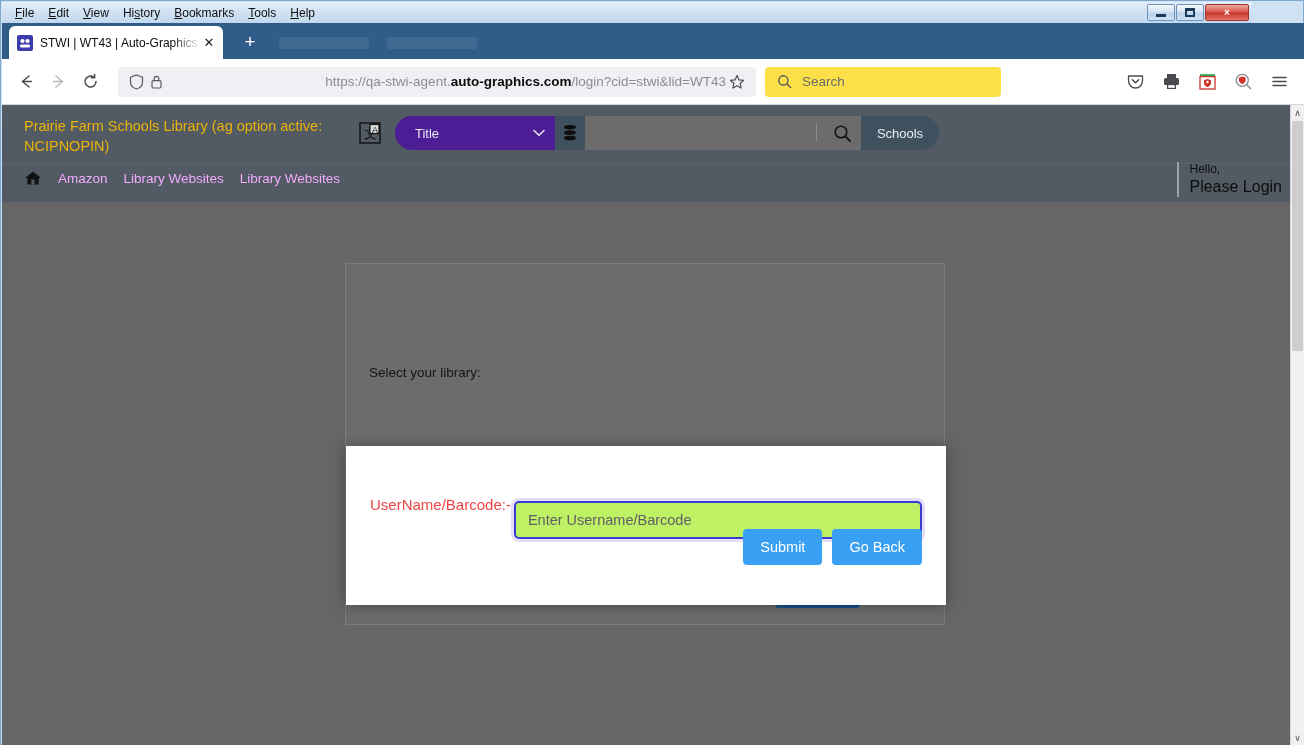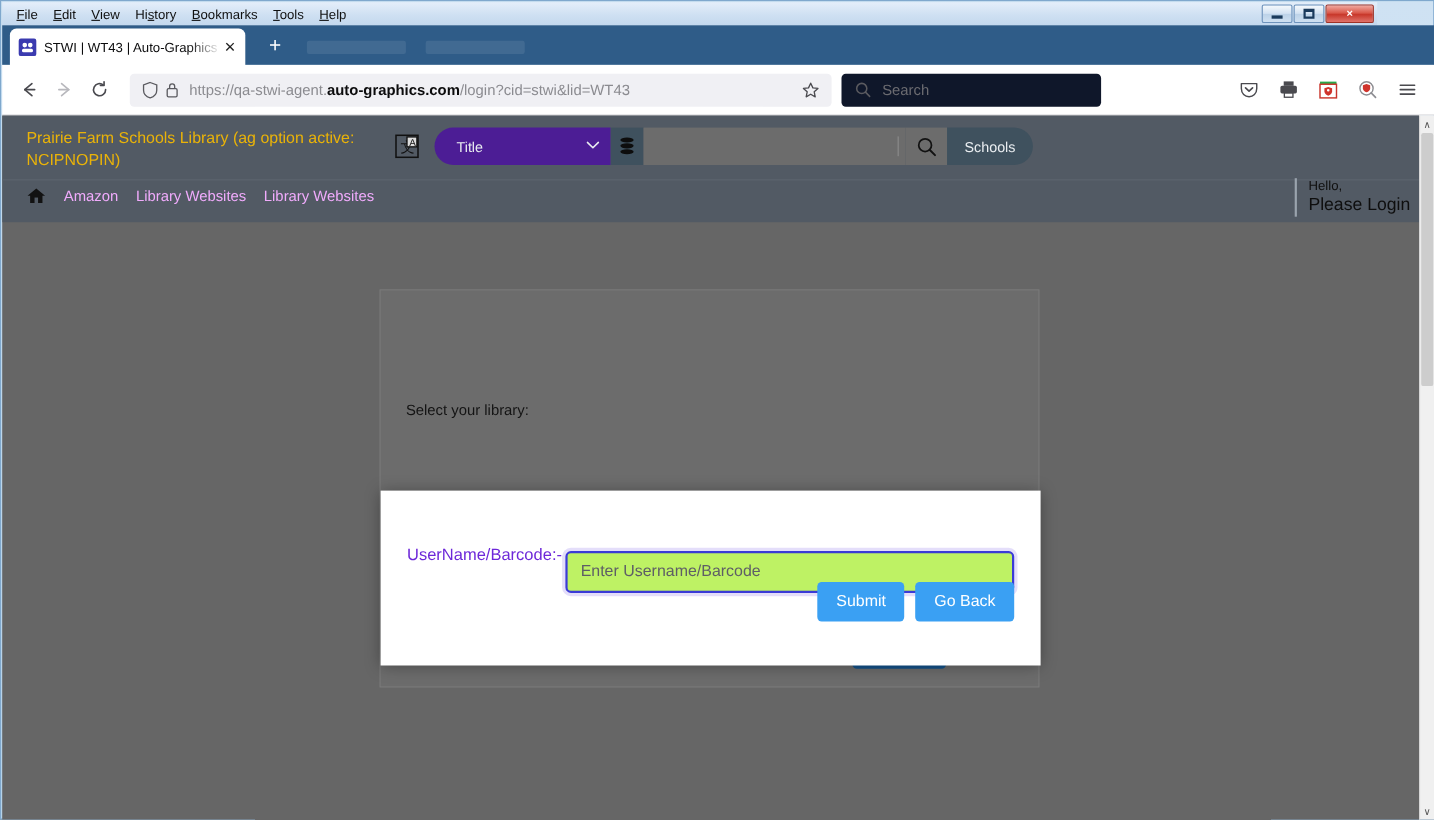--- a/index.html
+++ b/index.html
@@ -121,31 +121,32 @@
     display: flex; align-items: center; justify-content: center;
     cursor: pointer; color: #4a4a4f; border-radius: 4px;
     flex: 0 0 32px;
   }
   .nav-btn.disabled { color: #b8b8bd; }
   #urlbar {
     flex: 0 0 638px; height: 30px; margin-left: 12px;
     background: #f0f0f4; border-radius: 4px;
     display: flex; align-items: center;
     padding: 0 8px;
+    text-align: right;
   }
   .url-icon { width: 20px; display:flex; align-items:center; justify-content:center; color:#5a5a5f; flex:0 0 20px; }
   #urltext {
     flex: 1 1 auto; font-size: 13.5px; color: #8b8b90;
     margin-left: 6px; white-space: nowrap; overflow: hidden;
   }
   #urltext .dom { color: #0c0c0d; font-weight: 600; }
   #bookmark-star { flex: 0 0 22px; display:flex; align-items:center; justify-content:center; color:#4a4a4f; cursor:pointer; }
   #searchbar {
     flex: 0 0 236px; height: 30px; margin-left: 9px;
-    background: #0f172a; border-radius: 4px;
+    background: #fde047; border-radius: 4px;
     display: flex; align-items: center; padding: 0 9px;
   }
   #searchbar .ph { font-size: 13.5px; color: #6b6b70; margin-left: 8px; }
   #toolbar-icons { margin-left: auto; display: flex; align-items: center; gap: 14px; padding-right: 6px; }
   .tb-icon { width: 22px; height: 22px; display:flex; align-items:center; justify-content:center; cursor:pointer; color:#4a4a4f; }
 
   
   #page {
     position: absolute; left: 1px; top: 104px;
     width: 1288px; height: 640px;
@@ -279,21 +280,21 @@
     box-shadow: 0 1px 14px rgba(0,0,0,0.35);
     z-index: 20;
   }
   #modal-row {
     position: absolute; left: 0; top: 23px;
     width: 100%;
     display: flex; align-items: center;
     padding: 0 24px 0 24px;
   }
   #modal-label {
-    font-size: 15px; color: #6d28d9;
+    font-size: 15px; color: #ef4444;
     white-space: nowrap; margin-right: 3px;
   }
   #username-input {
     flex: 1 1 auto; height: 38px;
     border: 2px solid #3b3bd6; border-radius: 5px;
     box-shadow: 0 0 0 3px rgba(120,90,230,0.20);
     background: #bef264;
     font-size: 14.5px; color: #333;
     padding: 0 12px;
     font-family: inherit;

